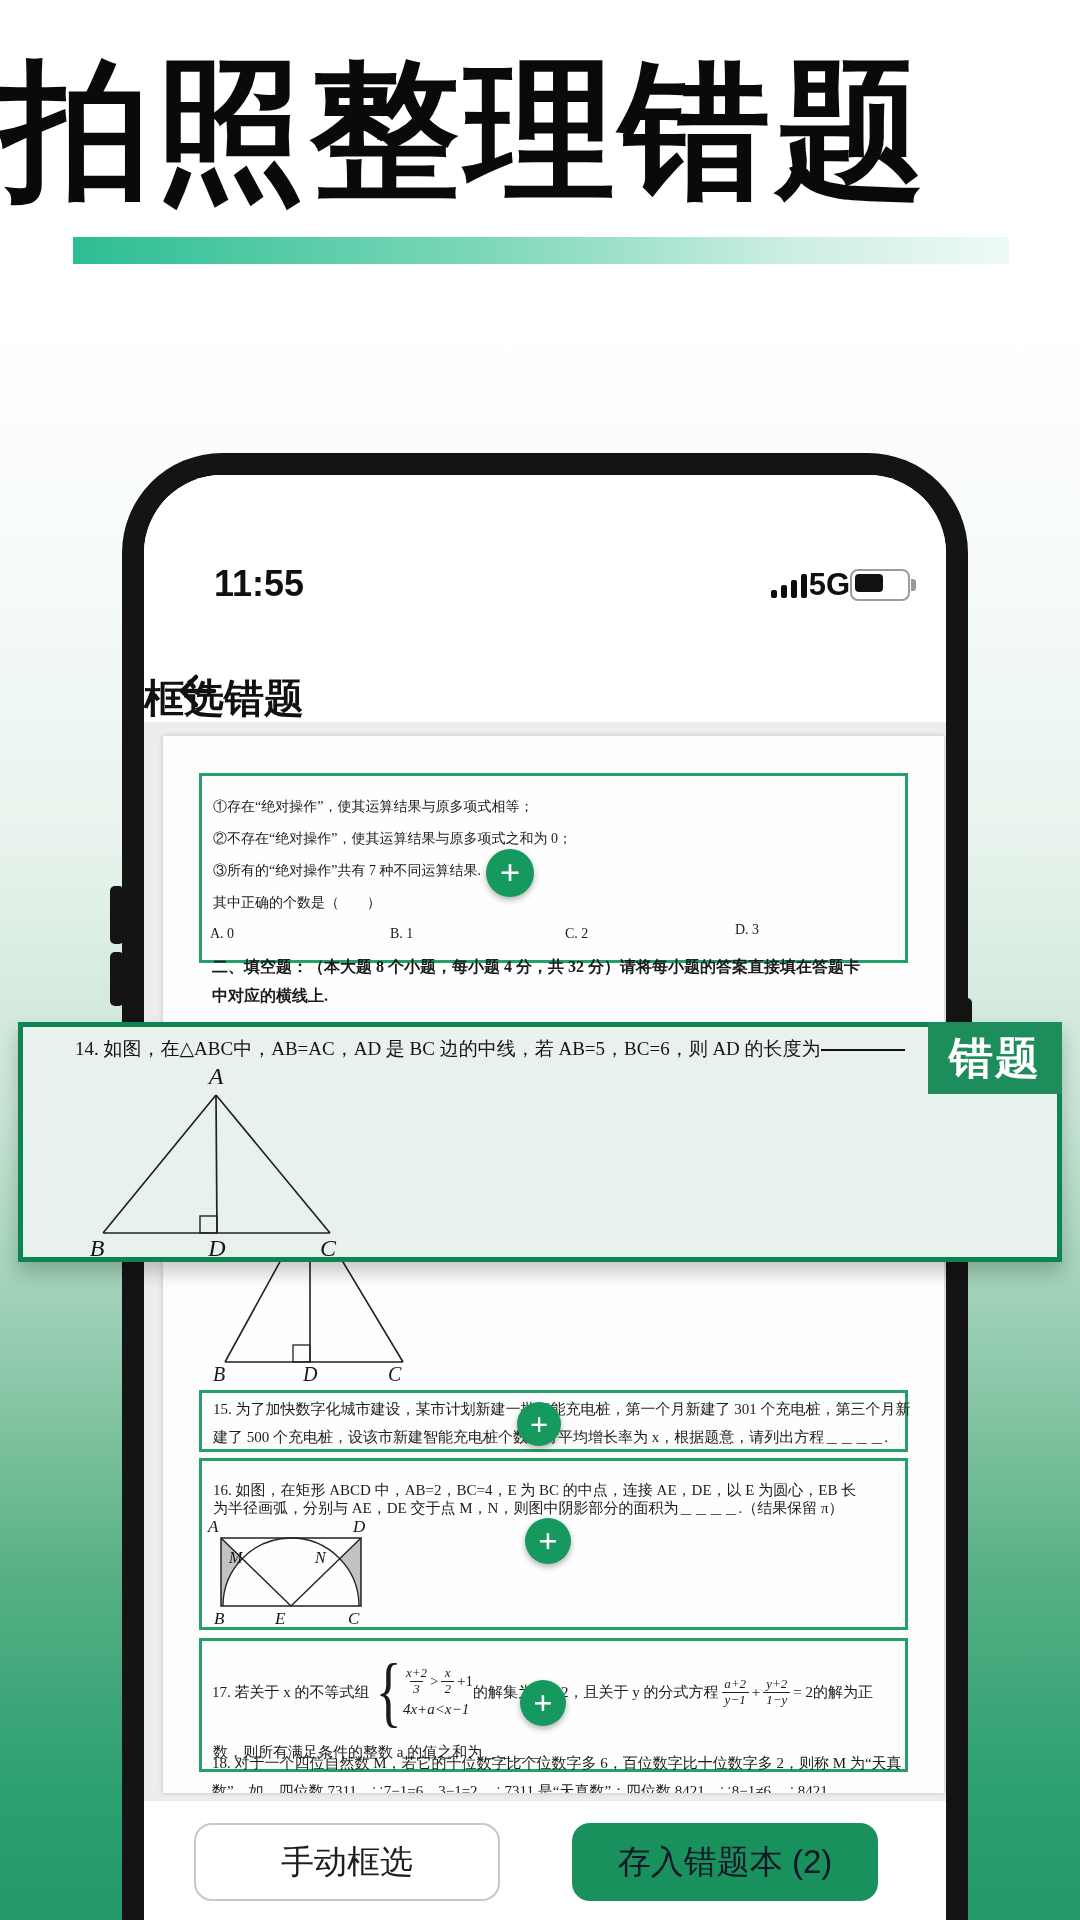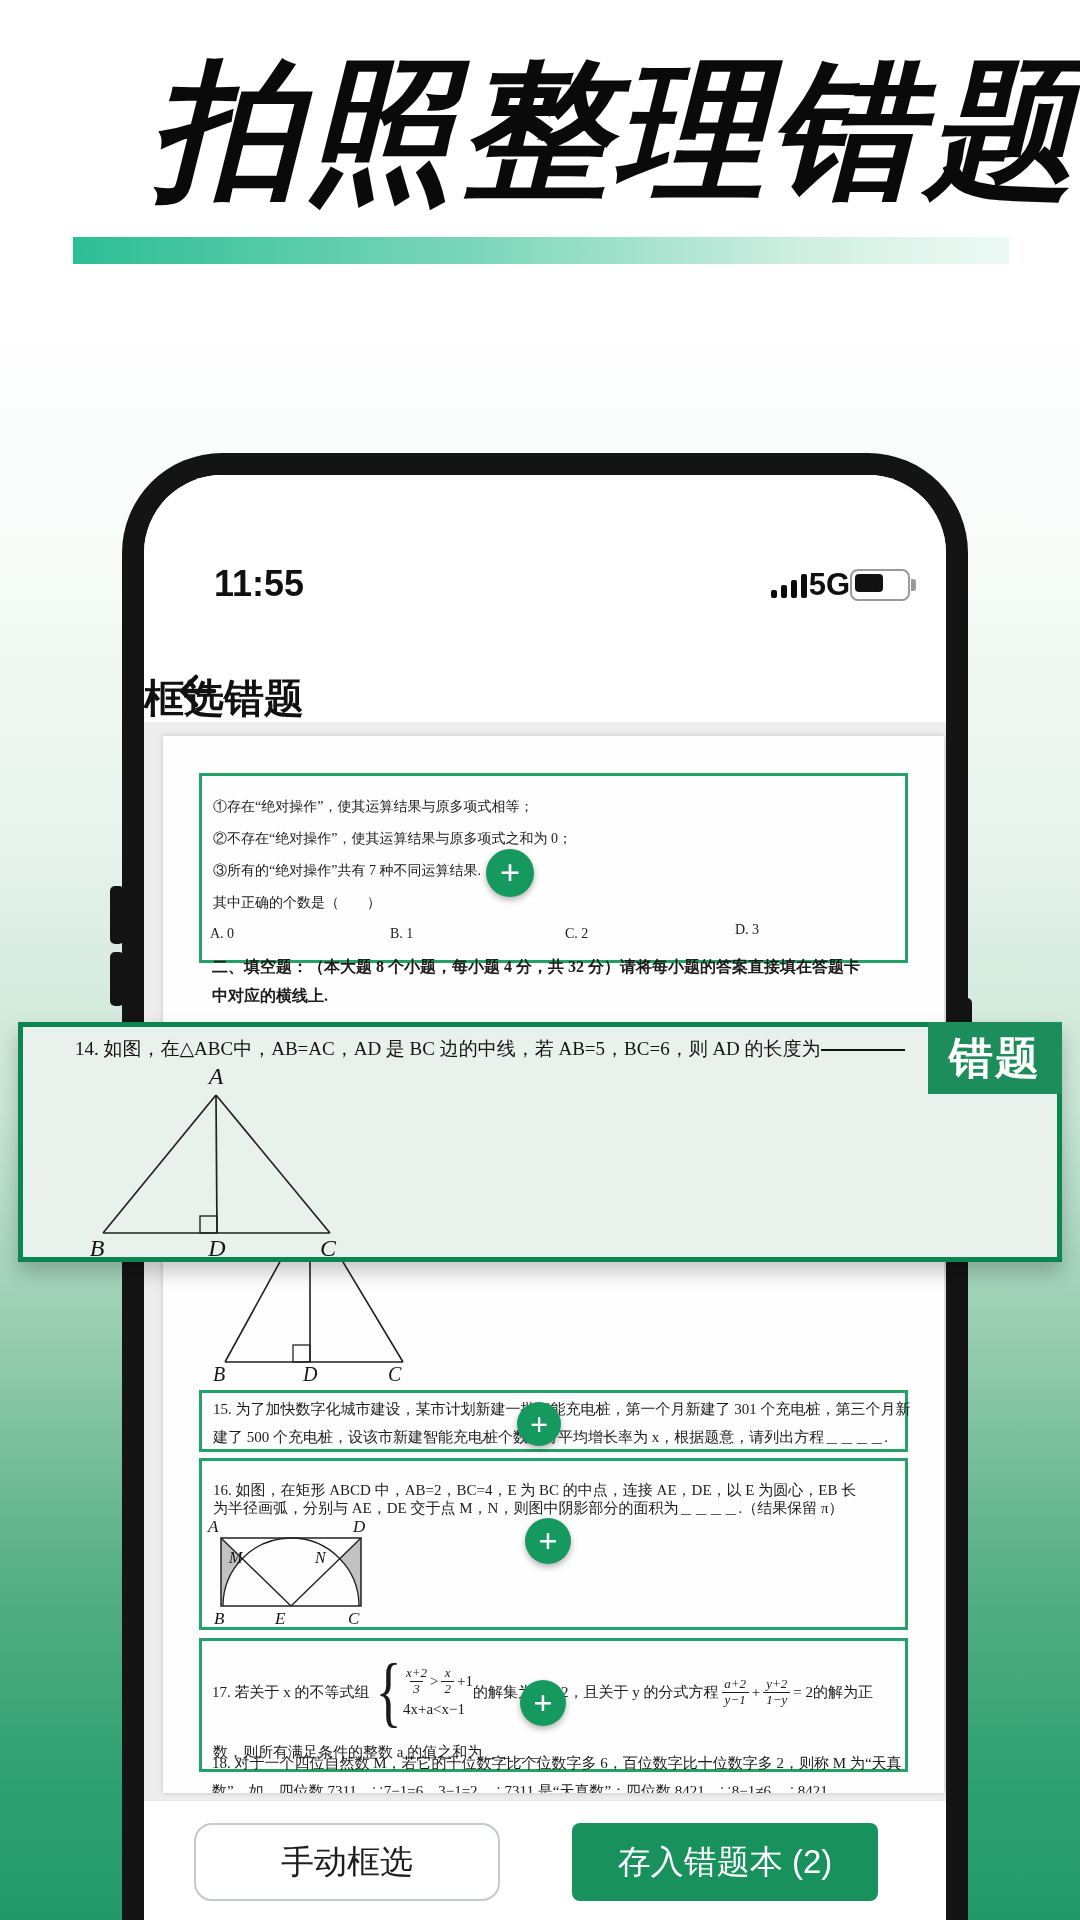--- a/index.html
+++ b/index.html
@@ -3,21 +3,21 @@
 <meta charset="utf-8">
 <style>
   html,body{margin:0;padding:0;}
   body{width:1080px;height:1920px;overflow:hidden;font-family:"Liberation Sans","DejaVu Sans",sans-serif;}
   #stage{position:relative;width:1080px;height:1920px;overflow:hidden;
     background:linear-gradient(180deg,#ffffff 0%,#ffffff 16%,#f6fbf8 30%,#e7f3ec 44%,#c8e5d5 58%,#95ccaf 70%,#57b085 82%,#2da071 93%,#23996a 100%);}
   .abs{position:absolute;}
   .serif{font-family:"Liberation Serif","DejaVu Serif",serif;}
 
   
-  .hero-title{left:0;right:0;top:44px;text-align:right;font-size:150px;font-weight:900;color:#0a0a0a;letter-spacing:5px;line-height:1.15;font-style:italic;}
+  .hero-title{left:0;right:0;top:44px;text-align:left;font-size:150px;font-weight:900;color:#0a0a0a;letter-spacing:5px;line-height:1.15;}
   .hero-bar{left:73px;top:237px;width:936px;height:27px;background:linear-gradient(90deg,#2dbe94 0%,#7fd8bb 45%,#cfefe3 78%,#eefaf5 100%);}
   .hero-subtitle{left:0;right:0;top:280px;text-align:center;font-size:74px;font-weight:600;color:#0c0c0c;letter-spacing:14px;}
 
   
   .side-btn{position:absolute;background:#141414;border-radius:5px;z-index:4;}
   #phone{left:122px;top:453px;width:846px;height:1467px;box-sizing:border-box;border:22px solid #141414;border-bottom:none;
     border-radius:100px 100px 0 0;background:#ffffff;overflow:hidden;z-index:5;}
   .screen{position:absolute;left:0;top:0;width:802px;height:1445px;background:#ffffff;}
 
   .status-time{left:70px;top:88px;font-size:36px;font-weight:700;color:#101010;}
@@ -46,22 +46,22 @@
   .mathrow{position:absolute;display:flex;align-items:center;white-space:nowrap;color:#1b1b1b;}
   .frac{display:inline-flex;flex-direction:column;align-items:center;font-style:italic;line-height:1.15;margin:0 3px;}
   .frac .den{border-top:1.5px solid #222;padding:0 3px;}
   .brace{font-size:78px;font-weight:300;transform:scaleX(0.7);margin-right:-4px;color:#1b1b1b;}
   .syscol{display:flex;flex-direction:column;gap:5px;align-items:flex-start;}
 
   
   .footer{left:0;top:1325px;width:802px;height:142px;background:#ffffff;border-top:1px solid #e8e8e8;}
   .btn-manual{position:absolute;left:50px;top:22px;width:306px;height:78px;background:#fff;border:2.5px solid #c6cac6;border-radius:18px;
     box-sizing:border-box;display:flex;align-items:center;justify-content:center;font-size:33px;color:#1e1e1e;}
-  .btn-save{position:absolute;left:428px;top:22px;width:306px;height:78px;background:#19915c;border-radius:8px;
-    display:flex;align-items:center;justify-content:center;font-size:33px;color:#ffffff;}
+  .btn-save{position:absolute;left:428px;top:22px;width:306px;height:78px;background:#19915c;border-radius:18px;
+    display:flex;align-items:center;justify-content:center;font-size:33px;color:#0f172a;}
 
   
   #banner{left:18px;top:1022px;width:1044px;height:240px;box-sizing:border-box;background:#e9f1ec;border:5px solid #0d8551;
     box-shadow:0 10px 18px rgba(0,0,0,0.22);z-index:50;}
   .banner-row{position:absolute;left:52px;top:9px;width:830px;display:flex;align-items:baseline;font-size:19px;color:#151515;white-space:nowrap;overflow:hidden;}
   .banner-fill{flex:1;border-bottom:2px solid #111;transform:translateY(-4px);min-width:30px;}
   .badge{position:absolute;right:-5px;top:-5px;width:134px;height:72px;background:#1d8d5b;color:#ffffff;
     display:flex;align-items:center;justify-content:center;font-size:44px;font-weight:700;letter-spacing:2px;}
   svg text{fill:#161616;}
   .figtext{font-family:"Liberation Serif","DejaVu Serif",serif;font-style:italic;}
@@ -163,21 +163,21 @@
                       <span class="num">x+2</span>
                       <span class="den">3</span>
                     </span>
                   <span>&gt;</span>
                   <span class="frac" style="font-size:13px;">
                       <span class="num">x</span>
                       <span class="den">2</span>
                     </span>
                   <span>+1</span>
                 </span>
-                <span style="">4x+a&lt;x−1</span>
+                <span style="font-style:italic;">4x+a&lt;x−1</span>
               </span>
               <span>的解集为 x&lt;−2，且关于 y 的分式方程</span>
               <span class="frac" style="font-size:13px;">
                   <span class="num">a+2</span>
                   <span class="den">y−1</span>
                 </span>
               <span>+</span>
               <span class="frac" style="font-size:13px;">
                   <span class="num">y+2</span>
                   <span class="den">1−y</span>

